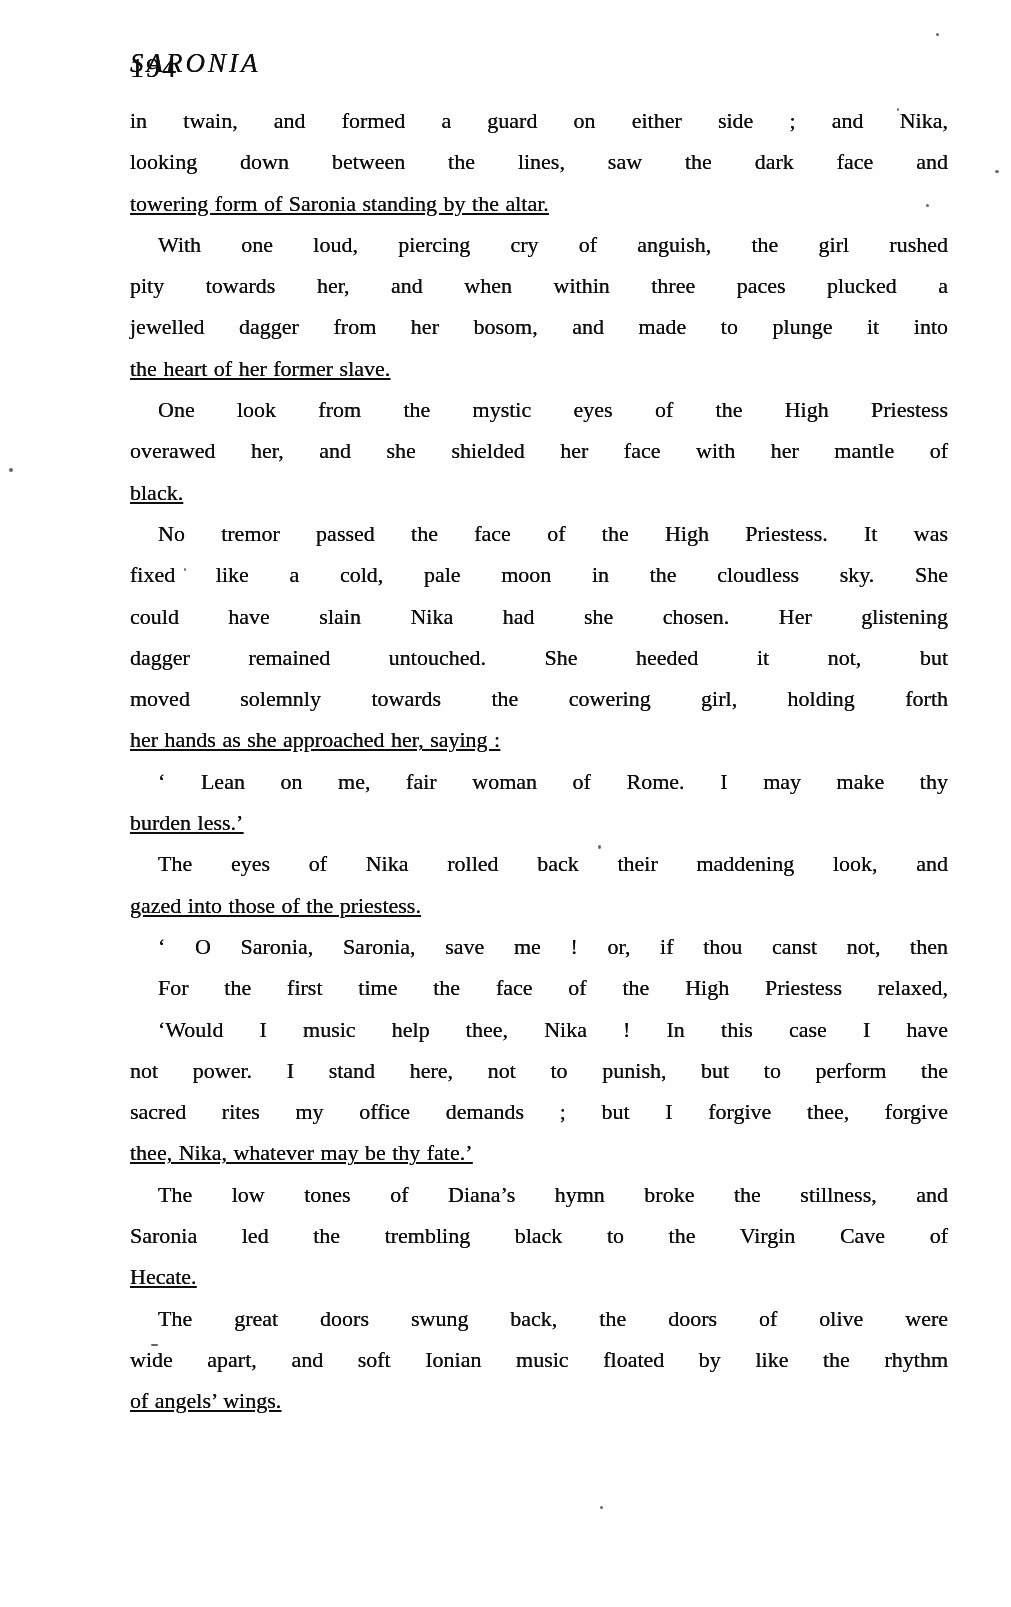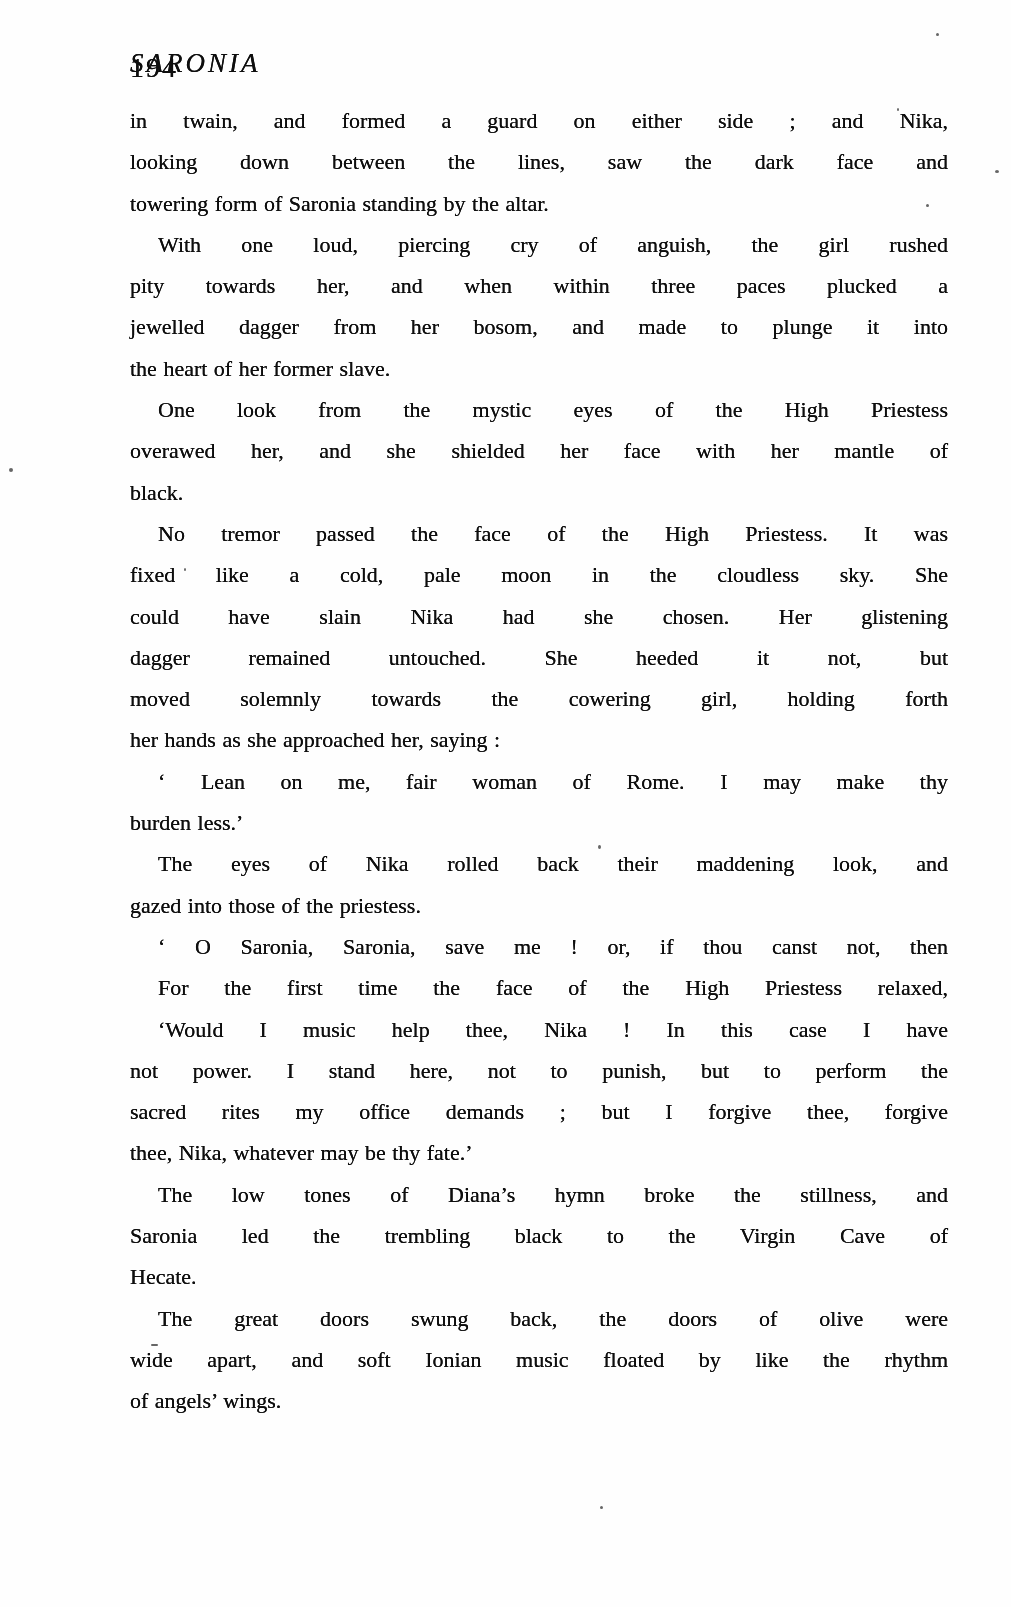--- a/index.html
+++ b/index.html
@@ -53,20 +53,21 @@
     text-shadow: 0 0 0.5px currentColor;
   }
   .t-line {
     text-align: justify;
     text-align-last: justify;
     word-spacing: 1px;
     white-space: normal;
   }
   .t-line--end {
     text-align-last: left;
+    text-decoration: underline;
   }
   .t-line--indent {
     text-indent: 28px;
   }
   
   .speck {
     position: absolute;
     background: #333;
     border-radius: 50%;
     opacity: 0.75;

